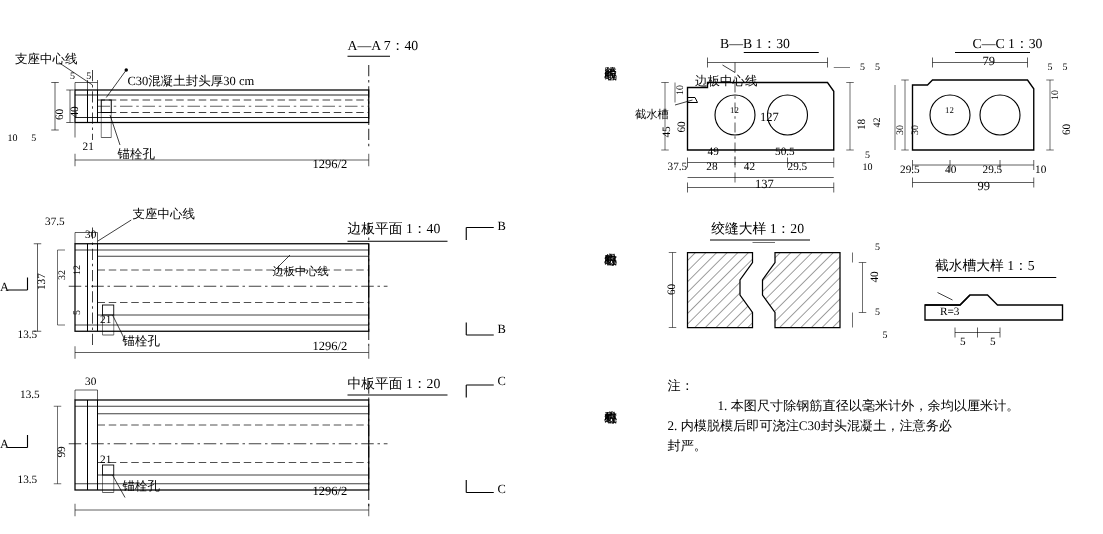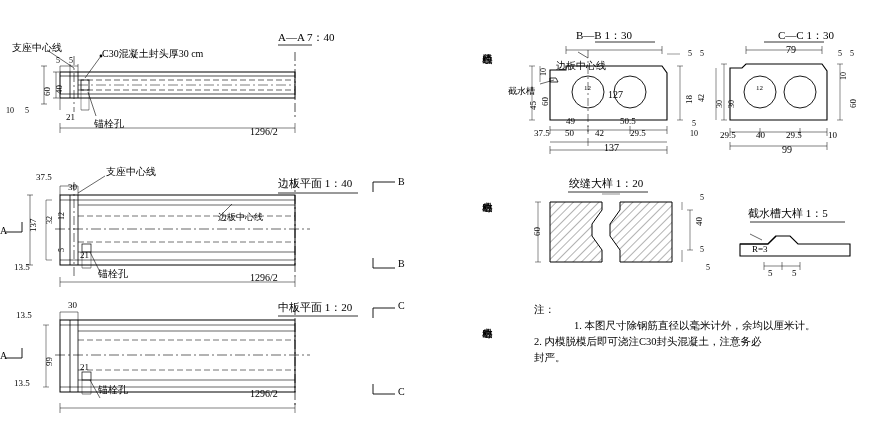--- a/index.html
+++ b/index.html
@@ -64,21 +64,21 @@
     <line x1="89" y1="90" x2="89" y2="110" stroke="#000" stroke-width="0.4"></line>
     <line x1="81" y1="110" x2="89" y2="110" stroke="#000" stroke-width="0.5"></line>
 
     <line x1="60" y1="128" x2="295" y2="128" stroke="#000" stroke-width="0.5"></line>
     <line x1="60" y1="123" x2="60" y2="133" stroke="#000" stroke-width="0.5"></line>
     <line x1="295" y1="123" x2="295" y2="133" stroke="#000" stroke-width="0.5"></line>
   </svg>
 </div>
 <div class="lbl big" style="left:278px;top:32px;">A—A  7：40</div>
 <div class="lbl" style="left:12px;top:42px;">支座中心线</div>
-<div class="lbl" style="left:102px;top:48px;text-align:center;">C30混凝土封头厚30 cm</div>
+<div class="lbl" style="left:102px;top:60px;text-align:center;">C30混凝土封头厚30 cm</div>
 <div class="lbl vert" style="left:482px;top:46px;">跨径中心线</div>
 <div class="lbl" style="left:94px;top:118px;">锚栓孔</div>
 <div class="lbl sm rot" style="left:42px;top:96px;">60</div>
 <div class="lbl sm rot" style="left:54px;top:94px;">40</div>
 <div class="lbl xs" style="left:56px;top:55px;">5</div>
 <div class="lbl xs" style="left:69px;top:55px;">5</div>
 <div class="lbl xs" style="left:6px;top:105px;">10</div>
 <div class="lbl xs" style="left:25px;top:105px;">5</div>
 <div class="lbl sm" style="left:66px;top:112px;">21</div>
 <div class="lbl" style="left:250px;top:126px;">1296/2</div>
@@ -261,21 +261,21 @@
 <div class="lbl xs" style="left:688px;top:48px;">5</div>
 <div class="lbl xs" style="left:700px;top:48px;">5</div>
 <div class="lbl xs rot" style="left:538px;top:76px;">10</div>
 <div class="lbl sm rot" style="left:528px;top:110px;">45</div>
 <div class="lbl sm rot" style="left:540px;top:106px;">60</div>
 <div class="lbl sm rot" style="left:684px;top:104px;">18</div>
 <div class="lbl xs rot" style="left:696px;top:102px;">42</div>
 <div class="lbl xs" style="left:692px;top:118px;">5</div>
 <div class="lbl xs" style="left:690px;top:128px;">10</div>
 <div class="lbl sm" style="left:534px;top:128px;">37.5</div>
-<div class="lbl sm" style="left:565px;top:128px;">50</div>
+<div class="lbl sm" style="left:565px;top:128px;">28</div>
 <div class="lbl sm" style="left:595px;top:128px;">42</div>
 <div class="lbl sm" style="left:630px;top:128px;">29.5</div>
 <div class="lbl sm" style="left:566px;top:116px;">49</div>
 <div class="lbl sm" style="left:620px;top:116px;">50.5</div>
 <div class="lbl" style="left:604px;top:142px;">137</div>
 
 <div class="cad" style="left:712px;top:20px;width:170px;height:145px;">
   <svg width="170" height="145" viewBox="0 0 170 145">
     <line x1="52" y1="22" x2="112" y2="22" stroke="#000" stroke-width="0.8"></line>
 

